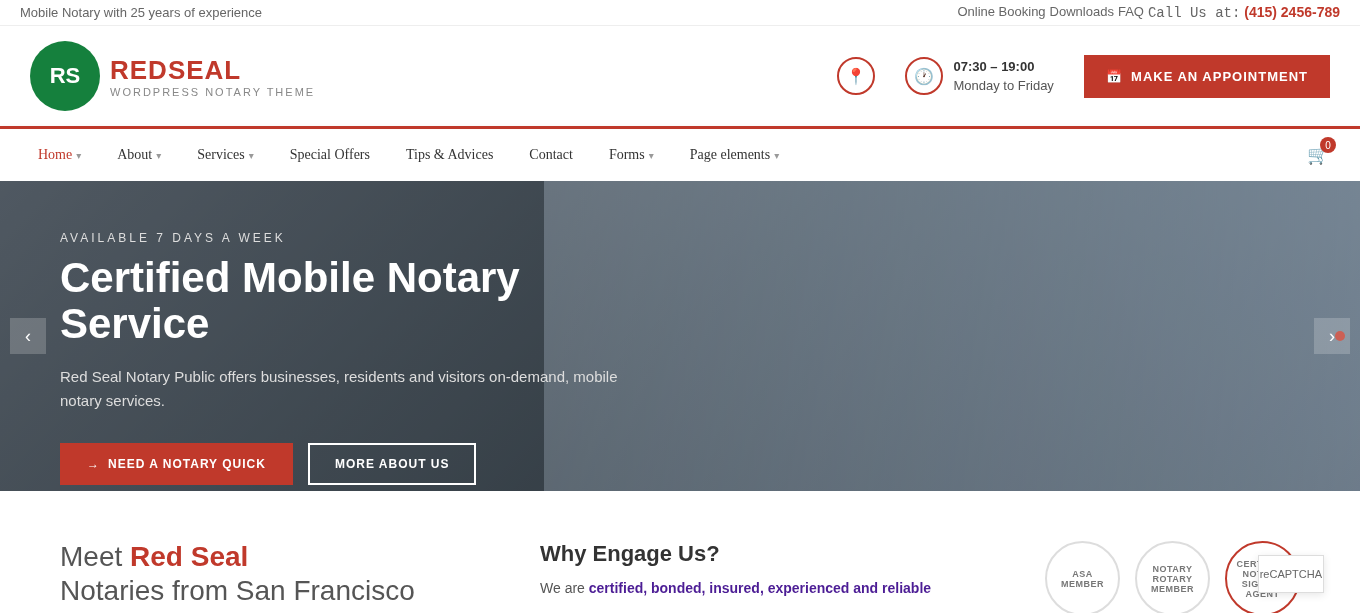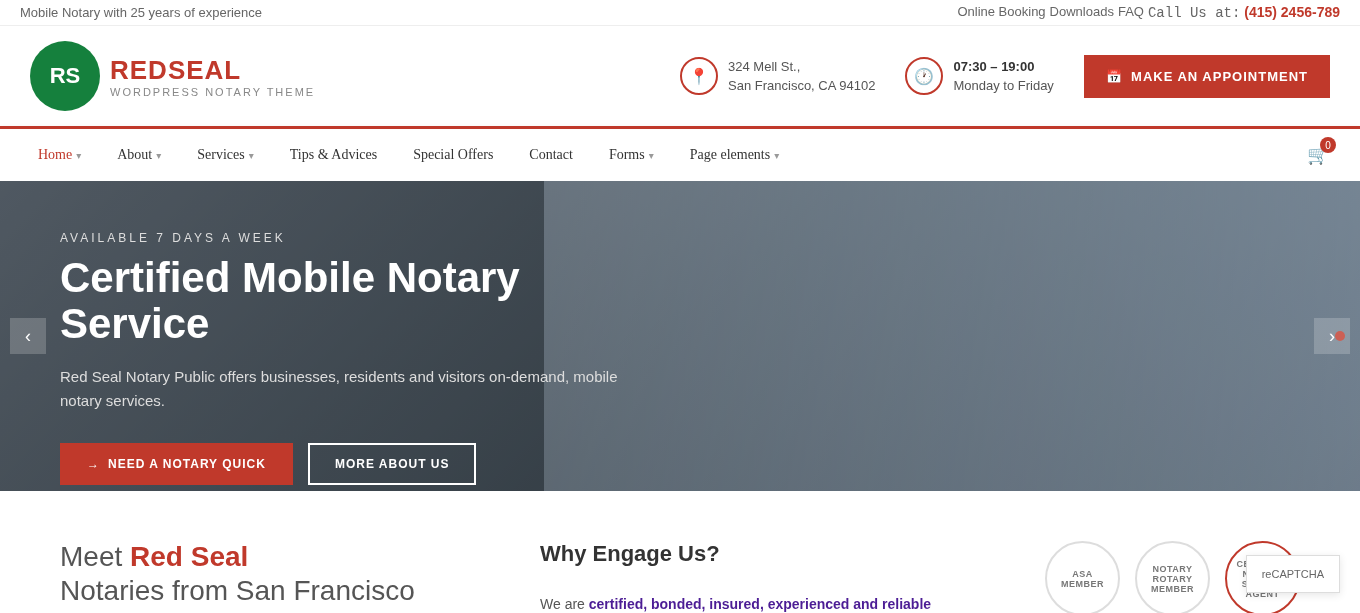--- a/index.html
+++ b/index.html
@@ -134,37 +134,37 @@
     
     .bottom-section {
       background: #fff; padding: 50px 60px; display: flex; gap: 80px; align-items: flex-start;
     }
     .meet-section { flex: 1; max-width: 400px; }
     .meet-label { font-size: 28px; color: #555; font-weight: normal; }
     .meet-brand { color: #c0392b; font-weight: bold; }
     .meet-rest { font-size: 28px; color: #555; font-weight: normal; line-height: 1.3; }
 
     .engage-section { flex: 1; }
-    .engage-title { font-size: 22px; color: #333; margin-bottom: 26px; font-weight: bold; }
+    .engage-title { font-size: 22px; color: #333; margin-bottom: 10px; font-weight: bold; }
     .engage-text { font-size: 14px; color: #555; line-height: 1.7; }
     .engage-text strong { color: #4c1d95; }
 
     .badges-section { display: flex; gap: 15px; align-items: center; }
     .badge-circle {
       width: 75px; height: 75px; border-radius: 50%; border: 2px solid #ddd;
       display: flex; align-items: center; justify-content: center;
       font-size: 9px; text-align: center; color: #777; padding: 5px;
       font-weight: bold; letter-spacing: 0.5px;
     }
     .badge-circle.red-border { border-color: #c0392b; }
 
     
     .gdpr-box {
-      position: fixed; bottom: 20px; right: 20px;
-      background: #fff; border: 1px solid #ddd; padding: 12px 15px;
+      position: fixed; bottom: 20px; right: 36px;
+      background: #fff; border: 1px solid #ddd; padding: 12px 1px;
       font-size: 11px; color: #666; max-width: 200px; z-index: 100; box-shadow: 0 2px 8px rgba(0,0,0,0.1);
     }
   </style>
 </head>
 <body>
 
 <div class="top-bar">
   <span class="top-bar-left">Mobile Notary with 25 years of experience</span>
   <div class="top-bar-right">
     <a>Online Booking</a>
@@ -184,24 +184,20 @@
     </div>
     <div>
       <div class="logo-text">REDSEAL</div>
       <span class="logo-subtext">WORDPRESS NOTARY THEME</span>
     </div>
   </div>
 
   <div class="header-info">
     <div class="info-block">
       <div class="info-icon">📍</div>
-      <div class="info-text">
-        <span>324 Mell St.,</span><br>
-        <span>San Francisco, CA 94102</span>
-      </div>
     </div>
     <div class="info-block">
       <div class="info-icon">🕐</div>
       <div class="info-text">
         <strong>07:30 – 19:00</strong><br>
         <span>Monday to Friday</span>
       </div>
     </div>
     <button class="appointment-btn">
       <span>📅</span>
@@ -218,24 +214,24 @@
     </a>
     <a class="nav-item">
       <span>About</span>
       <span class="chevron">▾</span>
     </a>
     <a class="nav-item">
       <span>Services</span>
       <span class="chevron">▾</span>
     </a>
     <a class="nav-item">
+      <span>Special Offers</span>
+    </a>
+    <a class="nav-item">
       <span>Tips &amp; Advices</span>
-    </a>
-    <a class="nav-item">
-      <span>Special Offers</span>
     </a>
     <a class="nav-item">
       <span>Contact</span>
     </a>
     <a class="nav-item">
       <span>Forms</span>
       <span class="chevron">▾</span>
     </a>
     <a class="nav-item">
       <span>Page elements</span>

